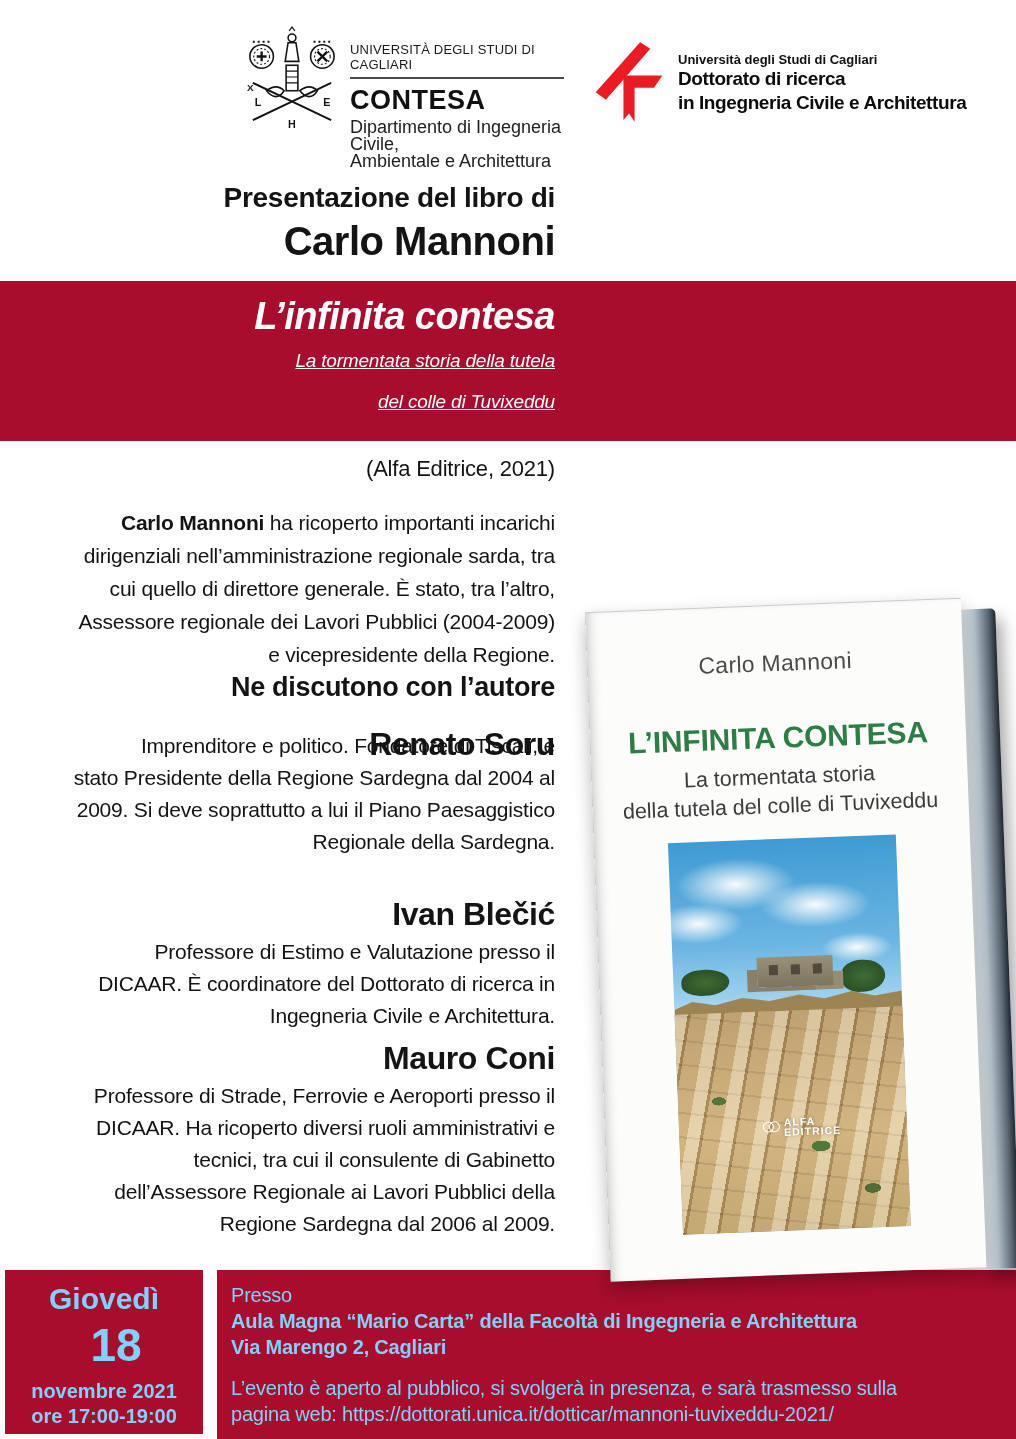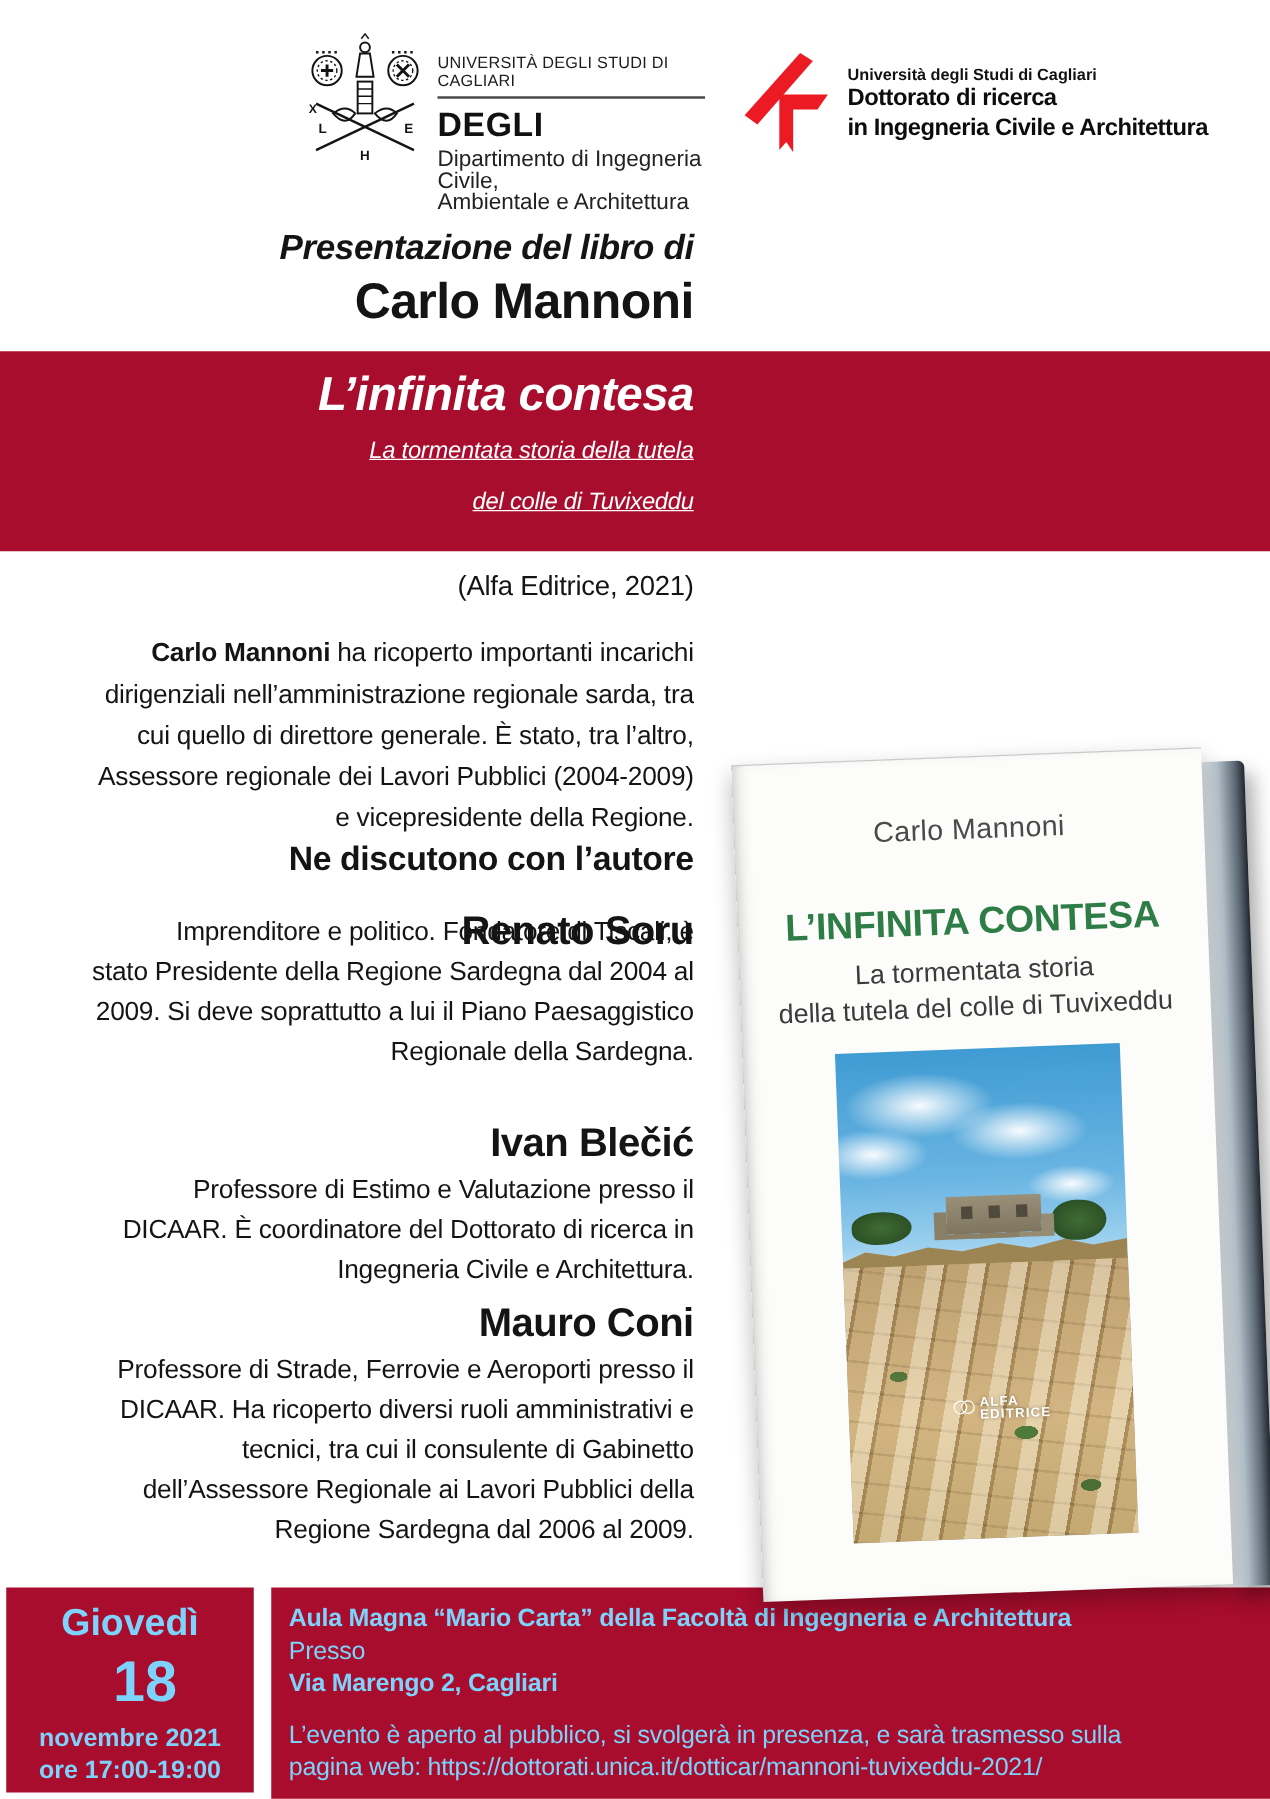--- a/index.html
+++ b/index.html
@@ -18,21 +18,21 @@
   #phd-glyph { left:592px; top:36px; width:74px; height:94px; }
   #phd-text { left:678px; top:52px; width:335px; }
   .phd-small { font-size:13px; font-weight:700; color:#111; }
   .phd-big { font-size:19px; font-weight:700; letter-spacing:-.4px; line-height:24px; color:#0c0c0c; }
 
   
   .lcol { position:absolute; left:10px; width:545px; text-align:right; }
   .pre { white-space:pre-line; }
 
   #title-block { top:180px; }
-  .title-l1 { font-size:28px; font-weight:700; line-height:36px; letter-spacing:-.3px;font-style:italic; }
+  .title-l1 { font-size:28px; font-weight:700; line-height:36px; letter-spacing:-.3px; }
   .title-l2 { font-size:40px; font-weight:700; line-height:50px; letter-spacing:-.5px; }
 
   
   #banner { left:0; top:281px; width:1016px; height:160px; }
   #banner-inner { position:absolute; right:461px; top:11px; text-align:right; color:#fff; width:540px; }
   .banner-t { font-size:38px; font-weight:700; font-style:italic; line-height:48px; letter-spacing:-.5px; }
   .banner-s { font-size:19px; font-style:italic; line-height:41px; letter-spacing:-.2px;text-decoration:underline; }
 
   #alfa-note { top:456px; font-size:22px; letter-spacing:-.2px; }
 
@@ -131,21 +131,21 @@
 
   <text x="10" y="82" font-size="11" font-weight="bold" fill="#141414" stroke="none" font-family="Liberation Sans, sans-serif">L</text>
   <text x="80" y="82" font-size="11" font-weight="bold" fill="#141414" stroke="none" font-family="Liberation Sans, sans-serif">E</text>
   <text x="44" y="104" font-size="11" font-weight="bold" fill="#141414" stroke="none" font-family="Liberation Sans, sans-serif">H</text>
   <text x="2" y="66" font-size="10" font-weight="bold" fill="#141414" stroke="none" font-family="Liberation Sans, sans-serif">X</text>
 </svg>
 
 <div id="dicaar-text" class="abs">
   <div class="uni-line">UNIVERSITÀ DEGLI STUDI DI CAGLIARI</div>
   <div class="uni-rule"></div>
-  <div class="dicaar-acr">DEGLI</div>
+  <div class="dicaar-acr">CONTESA</div>
   <div class="dept pre">Dipartimento di Ingegneria Civile,
 Ambientale e Architettura</div>
 </div>
 
 <svg id="phd-glyph" class="abs" viewBox="0 0 80 96">
   <polygon points="52,4 63,11 15,66 4,58" fill="#EC1B23"></polygon>
   <polygon points="34,40 76,40 67,53 46,53 46,90 40,81 34,88" fill="#EC1B23"></polygon>
 </svg>
 
 <div id="phd-text" class="abs">
@@ -228,19 +228,19 @@
 </div>
 
 <div id="footer-date" class="abs red" style="background:#A80D2D;">
   <div class="fd-weekday">Giovedì</div>
   <div class="fd-day">18</div>
   <div class="fd-month">novembre 2021</div>
   <div class="fd-time">ore 17:00-19:00</div>
 </div>
 
 <div id="footer-main" class="abs red" style="background:#A80D2D;">
+  <div class="fm-line">Presso</div>
   <div class="fm-line fm-bold">Aula Magna “Mario Carta” della Facoltà di Ingegneria e Architettura</div>
-  <div class="fm-line">Presso</div>
   <div class="fm-line fm-bold">Via Marengo 2, Cagliari</div>
   <div class="fm-gap"></div>
   <div class="fm-line">L’evento è aperto al pubblico, si svolgerà in presenza, e sarà trasmesso sulla</div>
   <div class="fm-line">pagina web: https://dottorati.unica.it/dotticar/mannoni-tuvixeddu-2021/</div>
 </div>
 
 </body></html>

